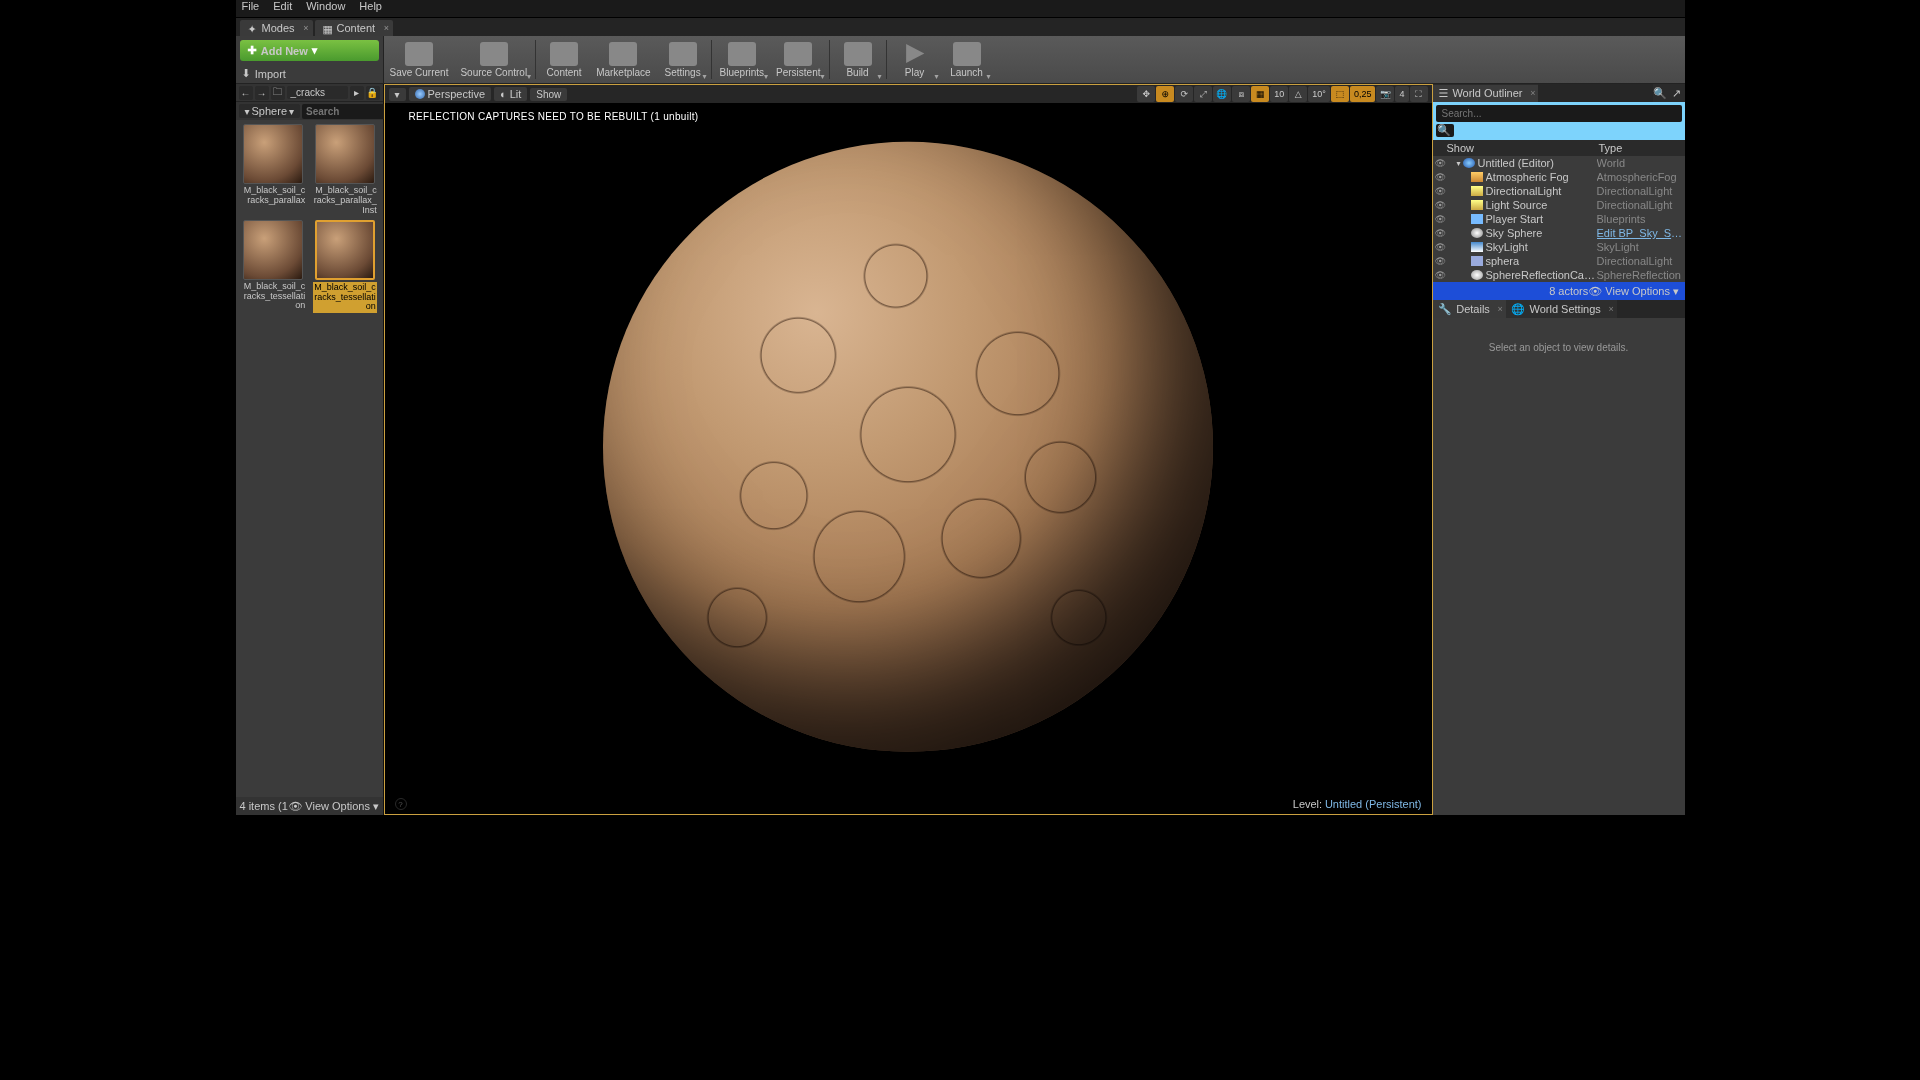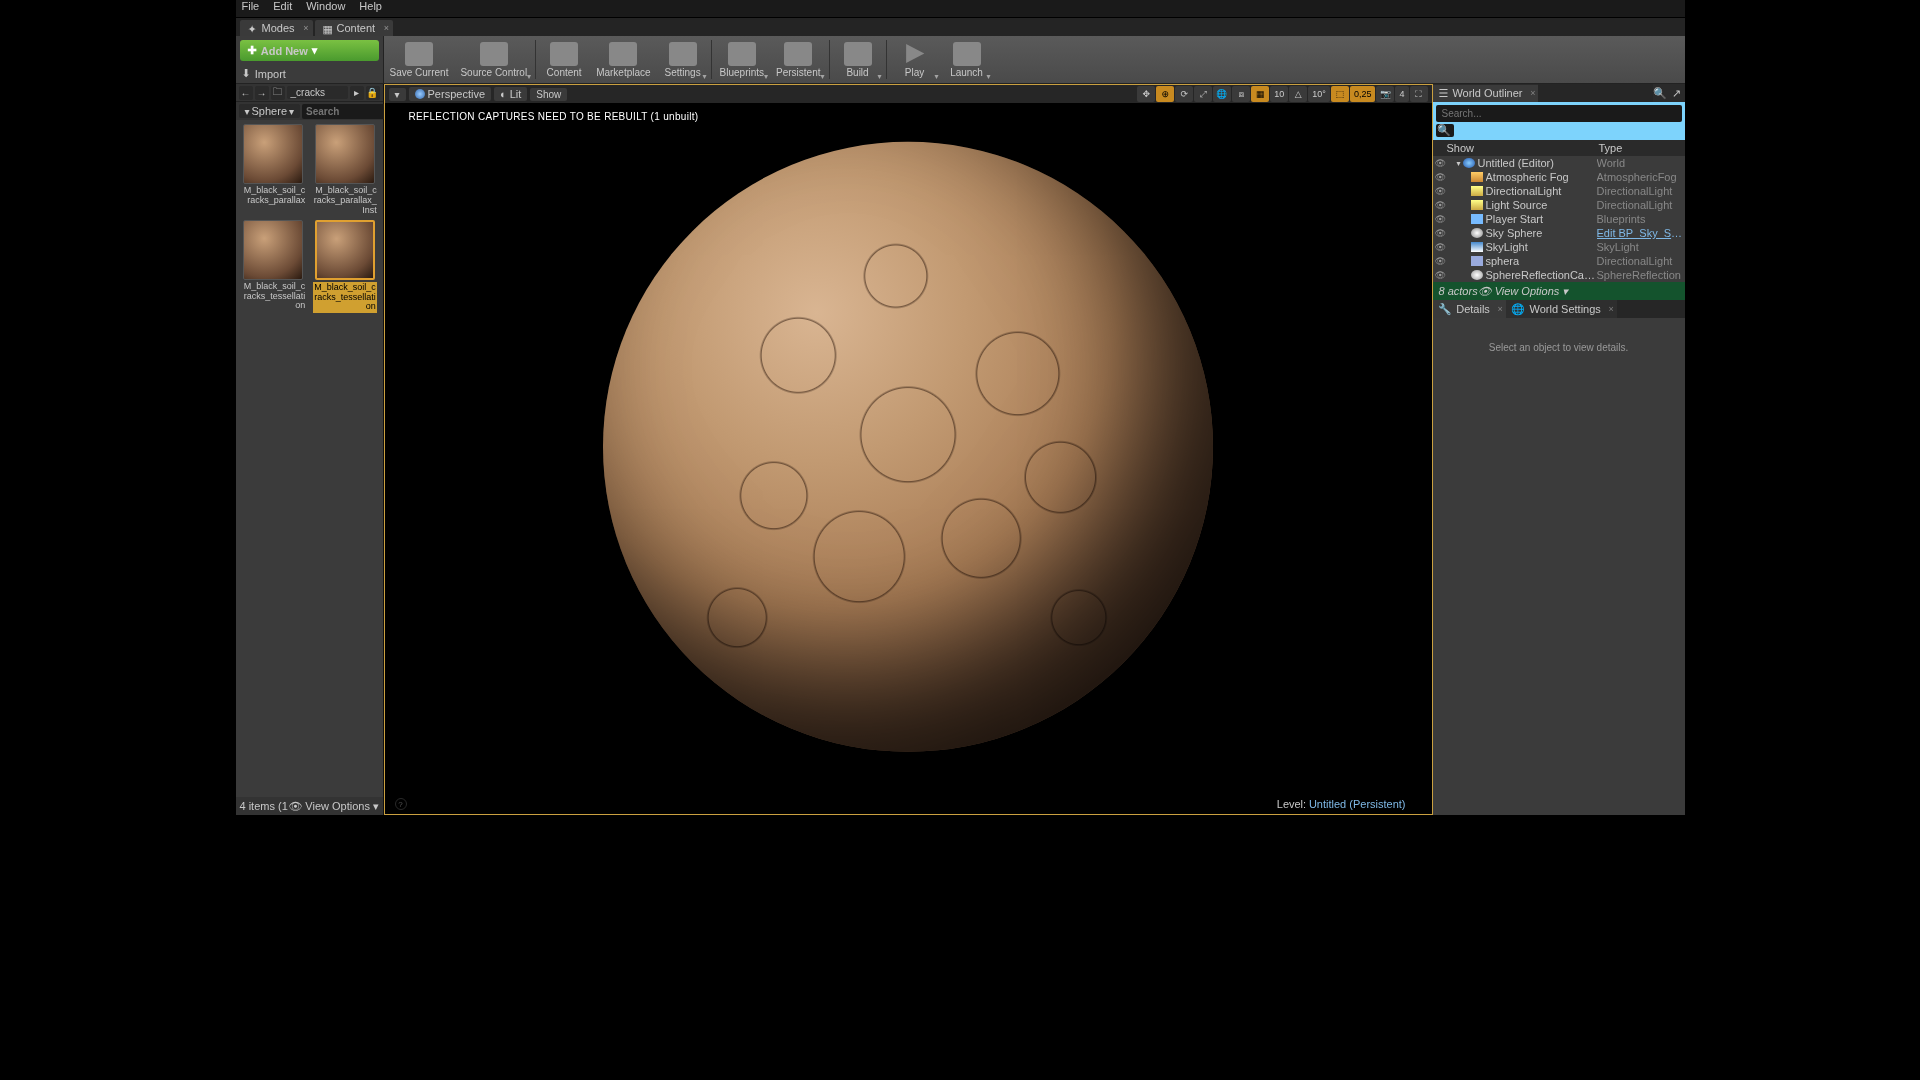--- a/index.html
+++ b/index.html
@@ -68,21 +68,21 @@
    radial-gradient(circle at 32% 35%,transparent 36px,#3d2a1c 37px,transparent 39px),
    radial-gradient(circle at 68% 38%,transparent 40px,#3d2a1c 41px,transparent 43px),
    radial-gradient(circle at 42% 68%,transparent 44px,#3d2a1c 45px,transparent 47px),
    radial-gradient(circle at 62% 65%,transparent 38px,#3d2a1c 39px,transparent 41px),
    radial-gradient(circle at 28% 58%,transparent 32px,#3d2a1c 33px,transparent 35px),
    radial-gradient(circle at 75% 55%,transparent 34px,#3d2a1c 35px,transparent 37px),
    radial-gradient(circle at 48% 22%,transparent 30px,#3d2a1c 31px,transparent 33px),
    radial-gradient(circle at 22% 78%,transparent 28px,#3d2a1c 29px,transparent 31px),
    radial-gradient(circle at 78% 78%,transparent 26px,#3d2a1c 27px,transparent 29px);
   opacity:.55; mix-blend-mode:multiply;}
-.vp-footer { position:absolute; bottom:4px; right:26px; font-size:10px;}
+.vp-footer { position:absolute; bottom:4px; right:10px; font-size:10px;}
 .vp-footer .lvlname{ color:#7fb8e6;}
 .vp-hint { position:absolute; bottom:4px; left:10px; width:12px;height:12px;border:1px solid #666;border-radius:50%; font-size:8px; display:flex;align-items:center;justify-content:center; opacity:.4;}
 
 .right-col { width:252px; background:#3b3b3b; display:flex; flex-direction:column;}
 .panel-tab { background:#2a2a2a; height:18px; display:flex; align-items:center; }
 .panel-tab .pt { background:#3a3a3a; padding:2px 16px 2px 6px; font-size:10px; display:flex; align-items:center; gap:4px; position:relative;}
 .panel-tab .pt .x{position:absolute;right:3px;font-size:9px;opacity:.5;}
 .panel-tab .ptspare{flex:1;background:#262626;height:100%;}
 .panel-tab .cog{width:16px;display:flex;align-items:center;justify-content:center;}
 .searchbar { padding:3px; display:flex; gap:2px; background:#7dd3fc;flex-direction:column;}
@@ -91,21 +91,21 @@
 .wo-head{display:flex;background:#2a2a2a;font-size:10px;padding:2px 0;}
 .wo-head .c1{flex:1;padding-left:14px;} .wo-head .c2{width:86px;}
 .wo-list{flex:0 0 auto;}
 .wo-row{display:flex;align-items:center;height:14px;padding:0 2px;font-size:10px;}
 .wo-row .eye{width:14px;opacity:.7;font-size:9px;}
 .wo-row .indent{display:inline-block;}
 .wo-row .ic{width:12px;height:10px;margin-right:3px;display:inline-block;}
 .wo-row .nm{flex:1;overflow:hidden;text-overflow:ellipsis;white-space:nowrap;}
 .wo-row .tp{width:86px;color:#888;overflow:hidden;text-overflow:ellipsis;white-space:nowrap;}
 .wo-row .tp.link{color:#7fb8e6;text-decoration:underline;}
-.wo-foot{background:#14532d;height:18px;display:flex;align-items:center;justify-content:flex-start;padding:0 6px;font-size:10px;margin-top:auto;font-style:italic;}
+.wo-foot{background:#1d4ed8;height:18px;display:flex;align-items:center;justify-content:flex-end;padding:0 6px;font-size:10px;margin-top:auto;}
 .details-area{flex:1;background:#3b3b3b;display:flex;flex-direction:column;}
 .det-tabs{background:#262626;height:18px;display:flex;}
 .det-tabs .dt{background:#3a3a3a;padding:2px 16px 2px 6px;font-size:10px;position:relative;display:flex;align-items:center;gap:4px;}
 .det-tabs .dt .x{position:absolute;right:3px;font-size:9px;opacity:.5;}
 .det-body{flex:1;display:flex;align-items:flex-start;justify-content:center;padding-top:24px;font-size:10px;color:#999;}
 
 .ic-globe{background:radial-gradient(#8cf,#25a);border-radius:50%;}
 .ic-fog{background:linear-gradient(#fc6,#c83);}
 .ic-light{background:linear-gradient(#ff8,#ca4);}
 .ic-player{background:#7bf;}

